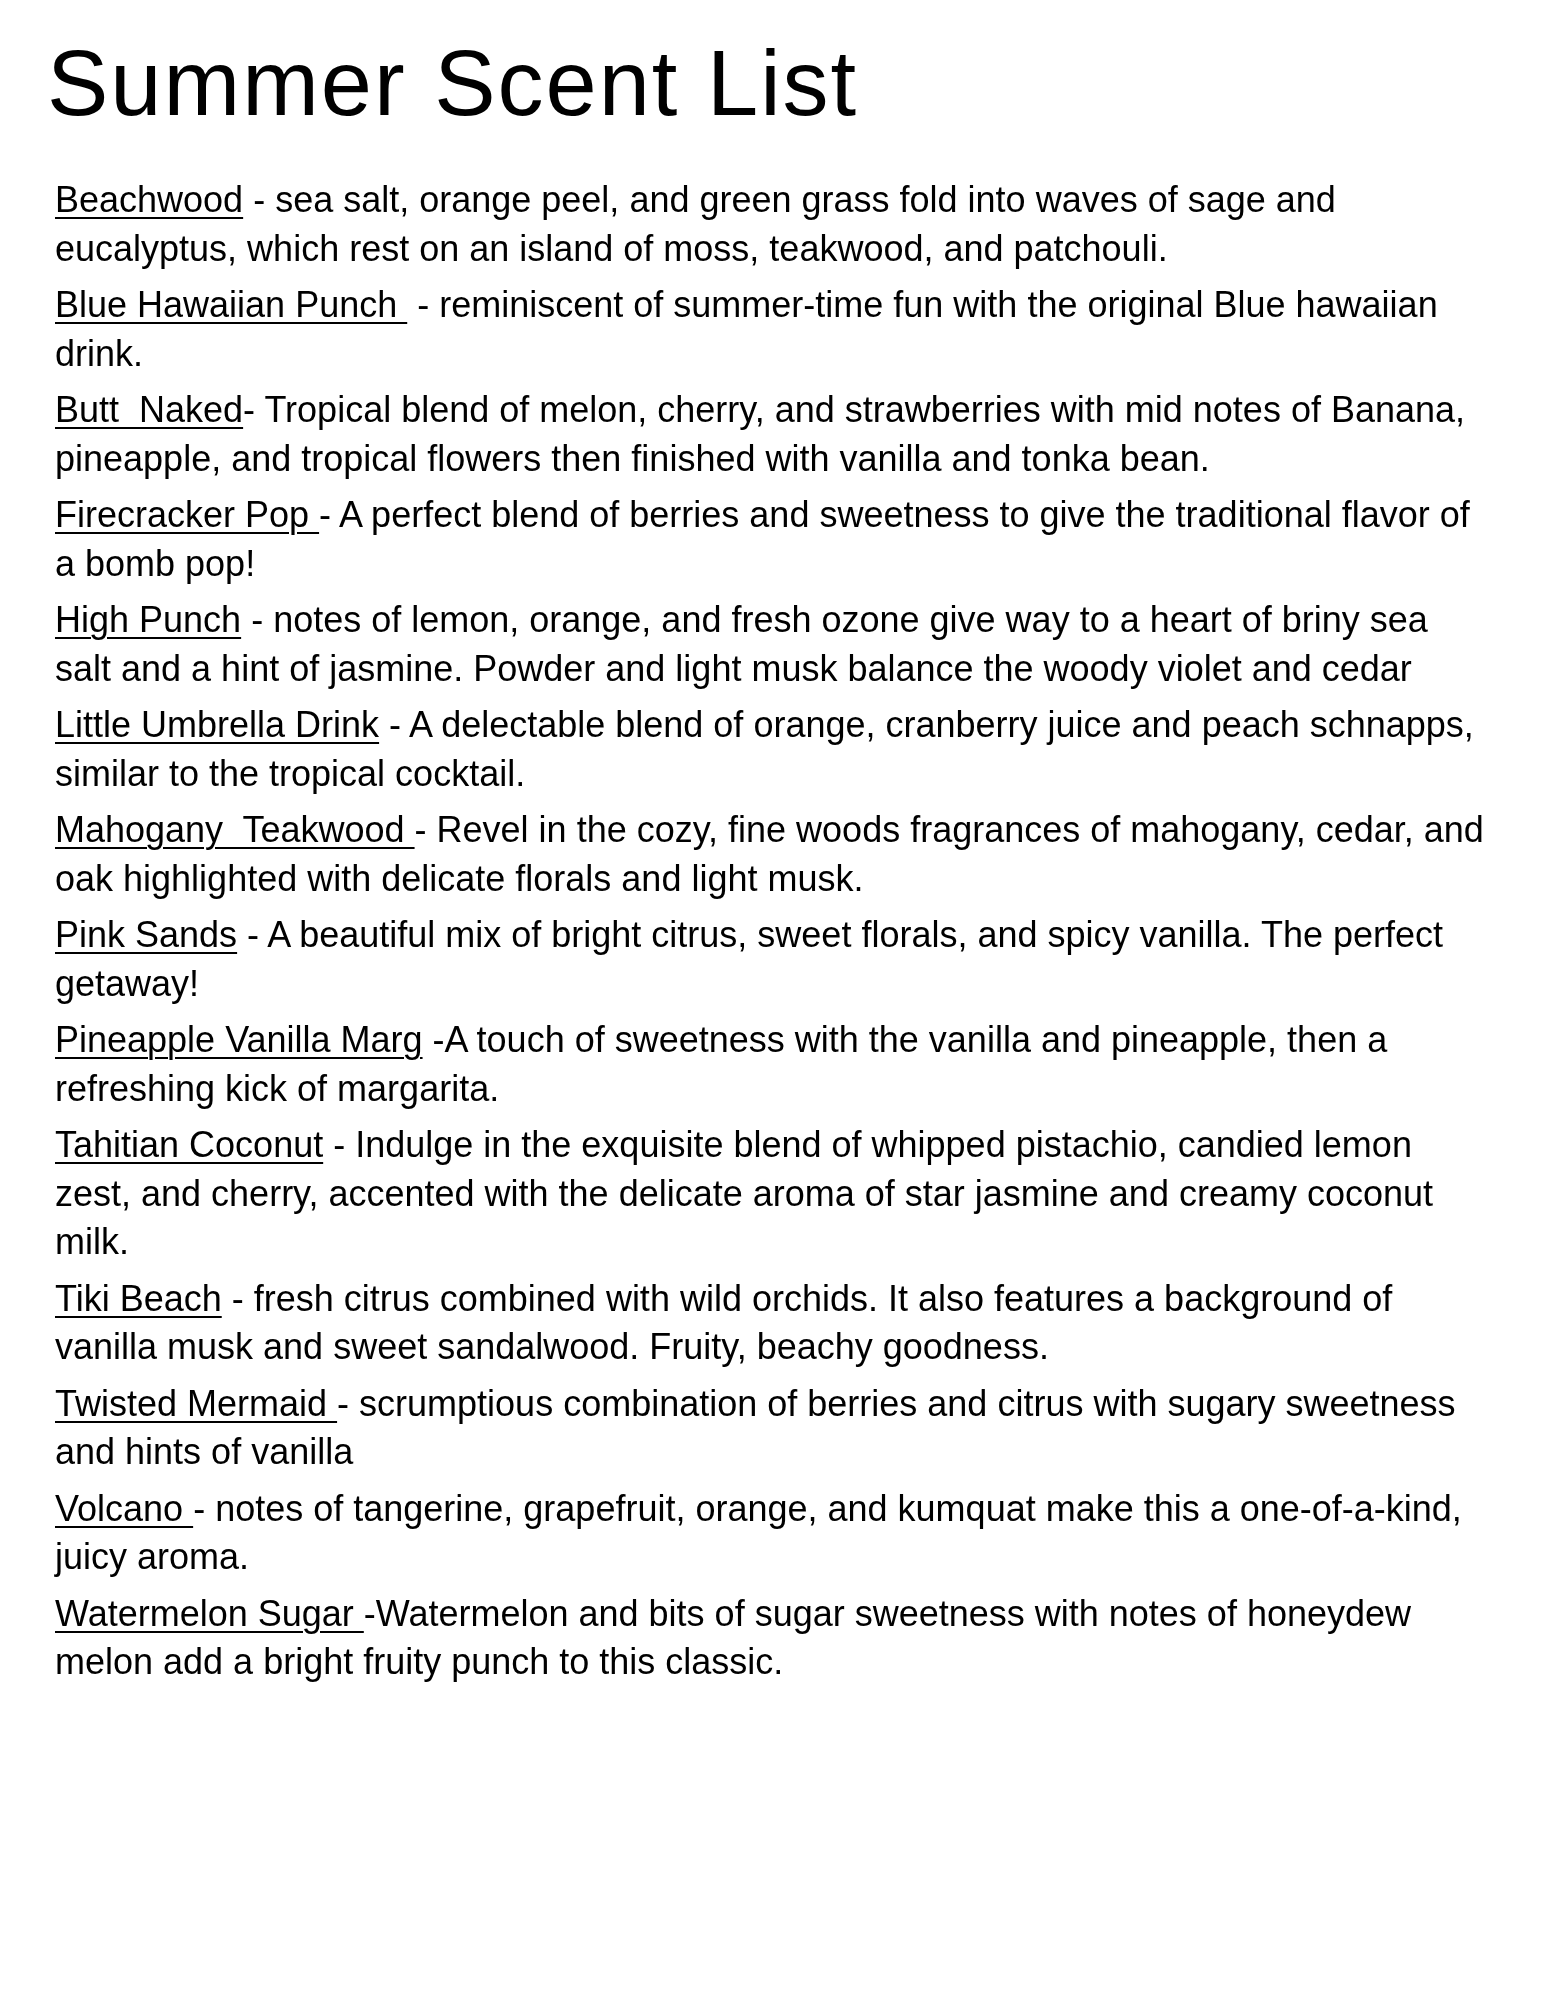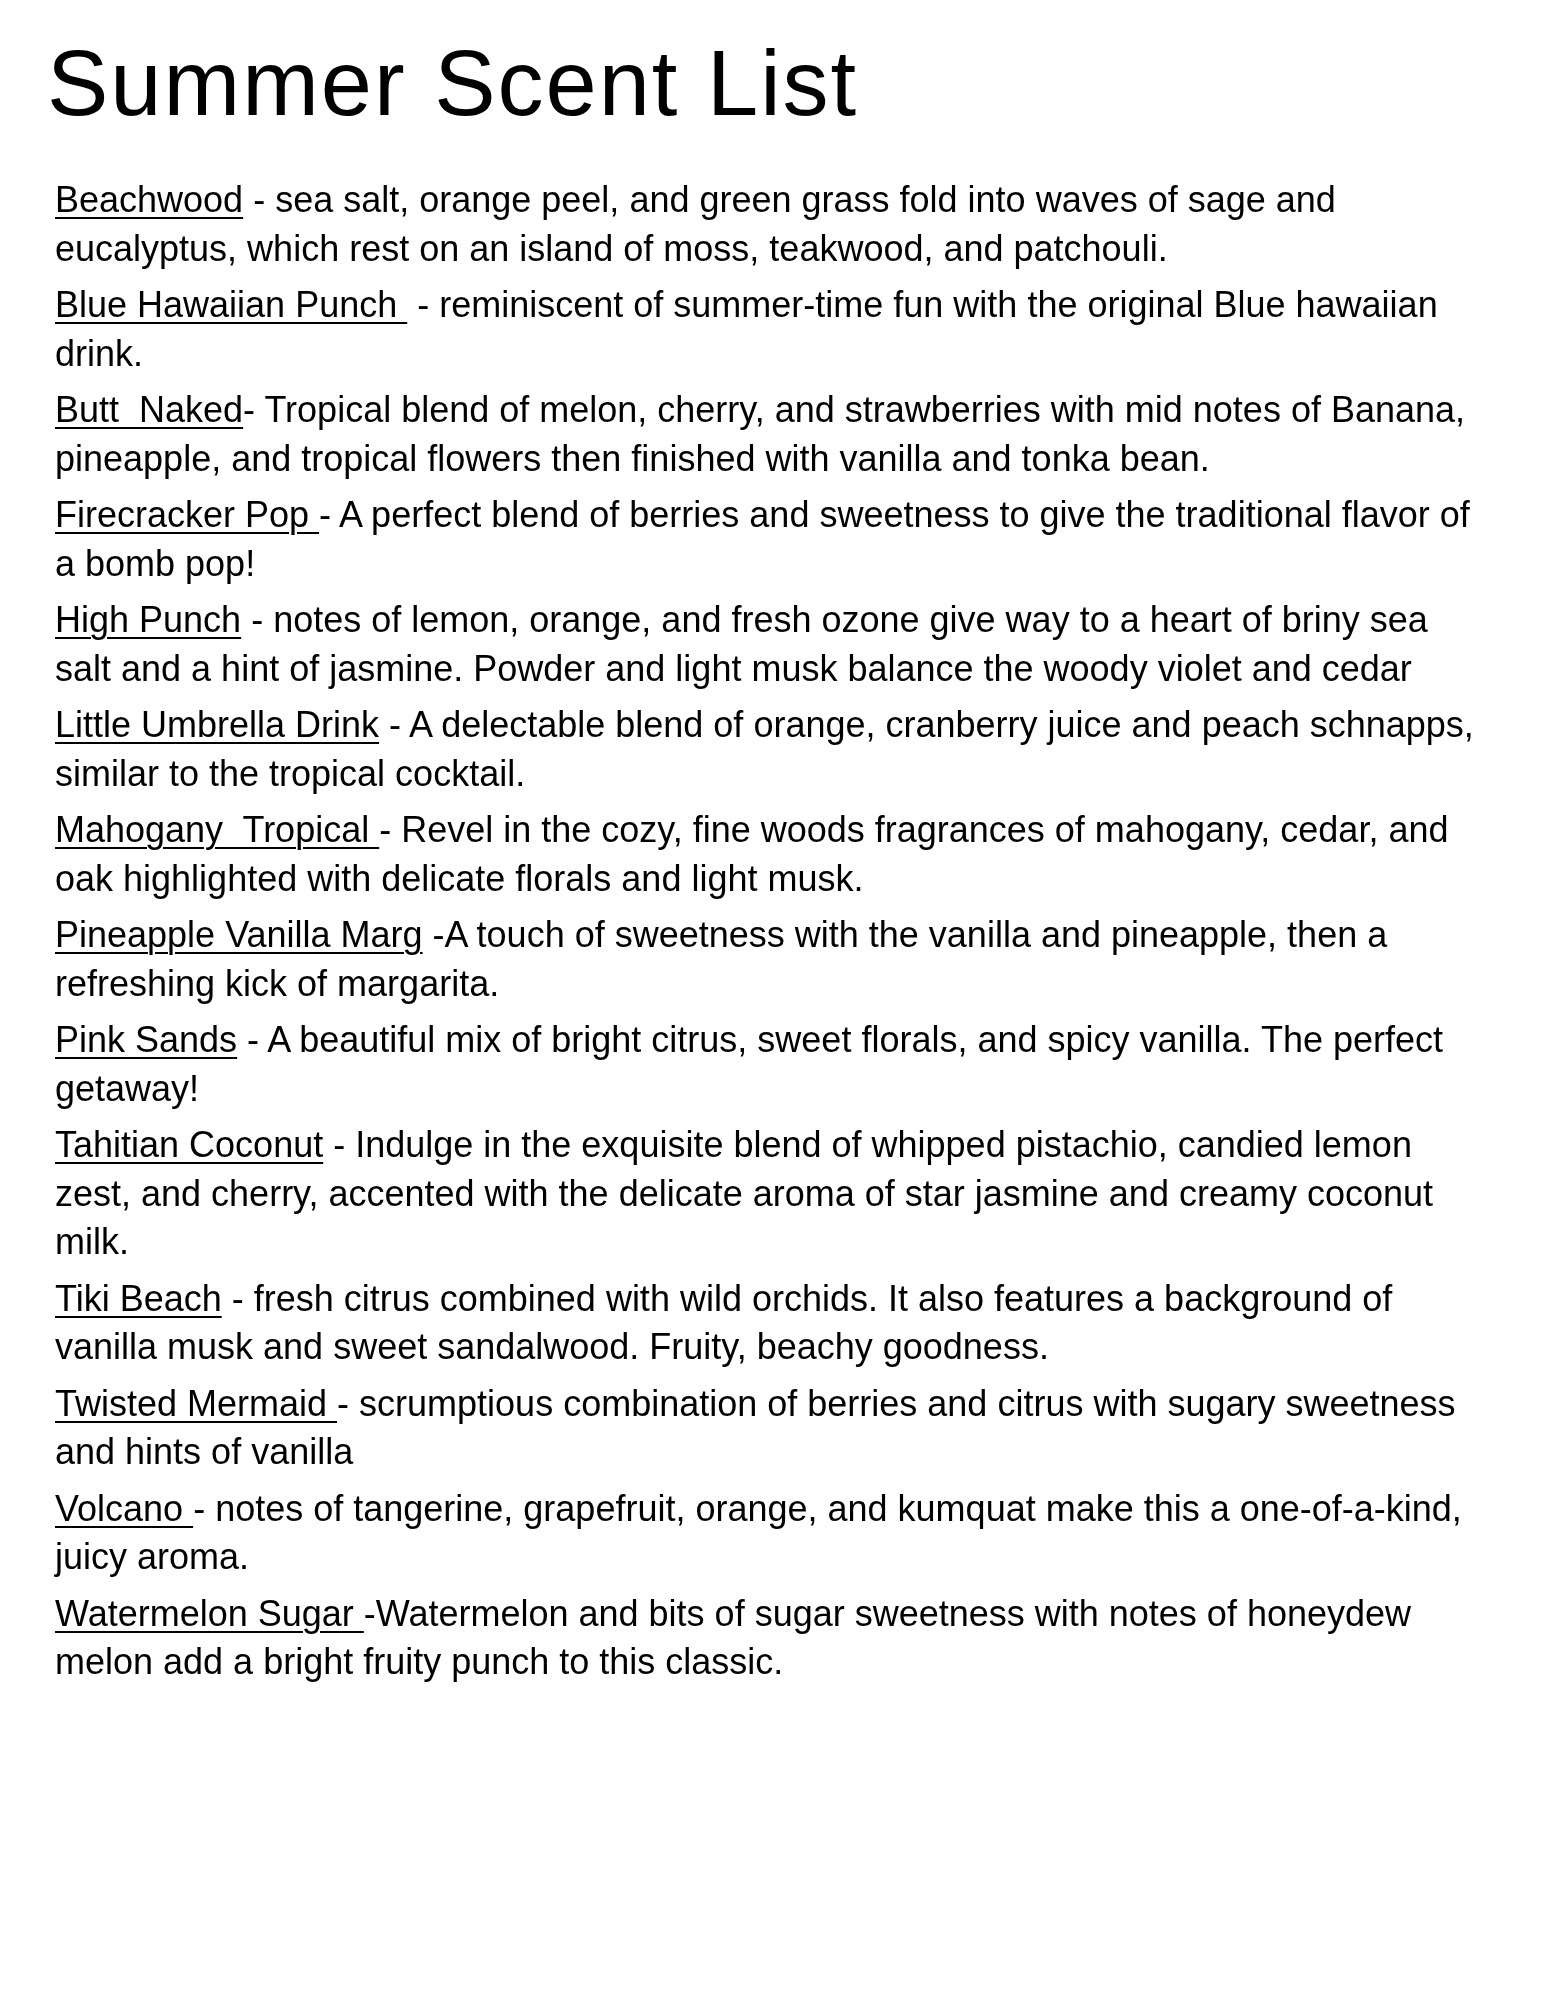--- a/index.html
+++ b/index.html
@@ -63,25 +63,25 @@
 
   <p class="scent-item"><span class="scent-name">Butt  Naked</span><span class="scent-sep">- </span><span class="scent-desc">Tropical blend of melon, cherry, and strawberries with mid notes of Banana, pineapple, and tropical flowers then finished with vanilla and tonka bean.</span></p>
 
   <p class="scent-item"><span class="scent-name">Firecracker Pop </span><span class="scent-sep">- </span><span class="scent-desc">A perfect blend of berries and sweetness to give the traditional flavor of a bomb pop!</span></p>
 
 
   <p class="scent-item"><span class="scent-name">High Punch</span><span class="scent-sep"> - </span><span class="scent-desc">notes of lemon, orange, and fresh ozone give way to a heart of briny sea salt and a hint of jasmine. Powder and light musk balance the woody violet and cedar</span></p>
 
   <p class="scent-item"><span class="scent-name">Little Umbrella Drink</span><span class="scent-sep"> - </span><span class="scent-desc">A delectable blend of orange, cranberry juice and peach schnapps, similar to the tropical cocktail.</span></p>
 
-  <p class="scent-item"><span class="scent-name">Mahogany  Tropical </span><span class="scent-sep">- </span><span class="scent-desc">Revel in the cozy, fine woods fragrances of mahogany, cedar, and oak highlighted with delicate florals and light musk.</span></p>
+  <p class="scent-item"><span class="scent-name">Mahogany  Teakwood </span><span class="scent-sep">- </span><span class="scent-desc">Revel in the cozy, fine woods fragrances of mahogany, cedar, and oak highlighted with delicate florals and light musk.</span></p>
+
+  <p class="scent-item"><span class="scent-name">Pink Sands</span><span class="scent-sep"> - </span><span class="scent-desc">A beautiful mix of bright citrus, sweet florals, and spicy vanilla. The perfect getaway!</span></p>
 
   <p class="scent-item"><span class="scent-name">Pineapple Vanilla Marg</span><span class="scent-sep"> -</span><span class="scent-desc">A touch of sweetness with the vanilla and pineapple, then a refreshing kick of margarita.</span></p>
-
-  <p class="scent-item"><span class="scent-name">Pink Sands</span><span class="scent-sep"> - </span><span class="scent-desc">A beautiful mix of bright citrus, sweet florals, and spicy vanilla. The perfect getaway!</span></p>
 
   <p class="scent-item"><span class="scent-name">Tahitian Coconut</span><span class="scent-sep"> - </span><span class="scent-desc">Indulge in the exquisite blend of whipped pistachio, candied lemon zest, and cherry, accented with the delicate aroma of star jasmine and creamy coconut milk.</span></p>
 
   <p class="scent-item"><span class="scent-name">Tiki Beach</span><span class="scent-sep"> - </span><span class="scent-desc">fresh citrus combined with wild orchids. It also features a background of vanilla musk and sweet sandalwood. Fruity, beachy goodness.</span></p>
 
   <p class="scent-item"><span class="scent-name">Twisted Mermaid </span><span class="scent-sep">- </span><span class="scent-desc">scrumptious combination of berries and citrus with sugary sweetness and hints of vanilla</span></p>
 
   <p class="scent-item"><span class="scent-name">Volcano </span><span class="scent-sep">- </span><span class="scent-desc">notes of tangerine, grapefruit, orange, and kumquat make this a one-of-a-kind, juicy aroma.</span></p>
 
   <p class="scent-item"><span class="scent-name">Watermelon Sugar </span><span class="scent-sep">-</span><span class="scent-desc">Watermelon and bits of sugar sweetness with notes of honeydew melon add a bright fruity punch to this classic.</span></p>

